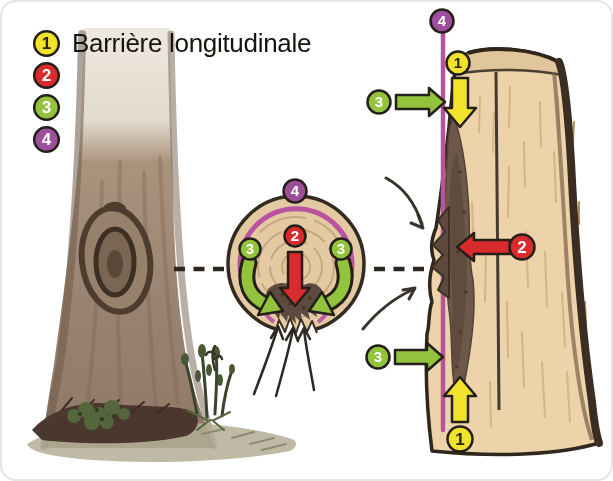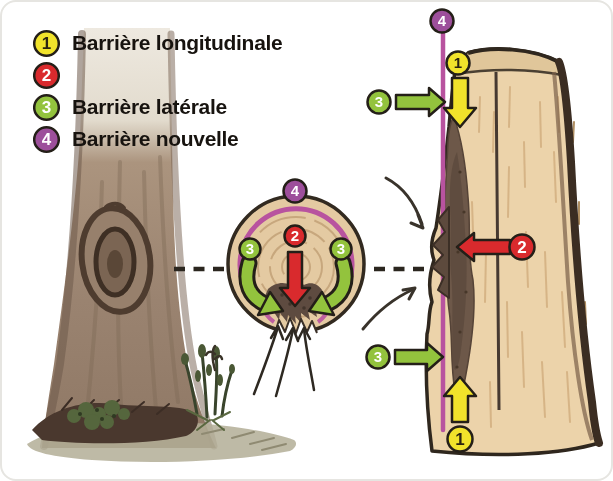--- a/index.html
+++ b/index.html
@@ -6,21 +6,21 @@
   .card{
     position:relative;width:613px;height:481px;background:#ffffff;
     border-radius:16px;border:2px solid #e6e5e1;box-sizing:border-box;
     overflow:hidden;font-family:"Liberation Sans",sans-serif;
   }
   .art{position:absolute;left:0;top:0;}
   .legend{position:absolute;left:30px;top:27px;z-index:5;}
   .legend-row{display:flex;align-items:center;height:28px;margin-bottom:4px;}
   .legend-badge{flex:0 0 29px;margin-right:11px;}
   .legend-label{
-    font-weight:bold;font-size:21px;letter-spacing:-0.3px;color:#17130f;
+    font-weight:normal;font-size:26px;letter-spacing:-0.3px;color:#17130f;
     white-space:nowrap;
   }
   .badge-txt{font-family:"Liberation Sans",sans-serif;font-weight:bold;font-size:15px;text-anchor:middle;}
   .badge-txt-lg{font-family:"Liberation Sans",sans-serif;font-weight:bold;font-size:17px;text-anchor:middle;}
   .num-light{fill:#ffffff;}
   .num-dark{fill:#2b2410;}
   .outl{stroke:#241f18;stroke-width:2.5;stroke-linejoin:round;}
   .grain{stroke:#cfa97a;stroke-width:2;stroke-linecap:round;opacity:.75;fill:none;}
   .bark-tick{stroke:#b08f62;stroke-width:2;stroke-linecap:round;fill:none;}
   .streak{stroke:#7d6956;stroke-width:4;stroke-linecap:round;opacity:.4;fill:none;}
@@ -285,24 +285,22 @@
       <svg class="legend-badge" width="29" height="29">
         <circle cx="14.5" cy="14.5" r="12.3" class="outl" fill="#d92a2d"></circle>
         <text x="14.5" y="20" class="badge-txt-lg" fill="#ffffff">2</text>
       </svg>
     </div>
     <div class="legend-row">
       <svg class="legend-badge" width="29" height="29">
         <circle cx="14.5" cy="14.5" r="12.3" class="outl" fill="#93c33d"></circle>
         <text x="14.5" y="20" class="badge-txt-lg" fill="#ffffff">3</text>
       </svg>
-      <span class="legend-label">Barrière latérale</span>
     </div>
     <div class="legend-row">
       <svg class="legend-badge" width="29" height="29">
         <circle cx="14.5" cy="14.5" r="12.3" class="outl" fill="#9d4f9b"></circle>
         <text x="14.5" y="20" class="badge-txt-lg" fill="#ffffff">4</text>
       </svg>
-      <span class="legend-label">Barrière nouvelle</span>
     </div>
   </div>
 
 </div>
 
 </body></html>

